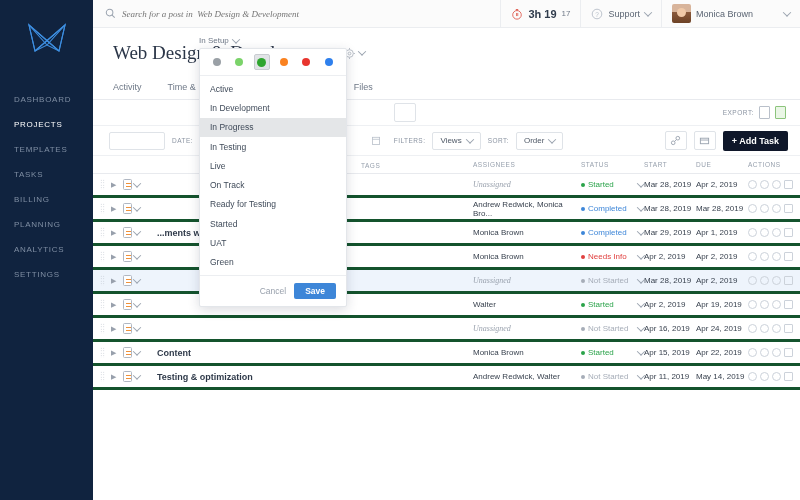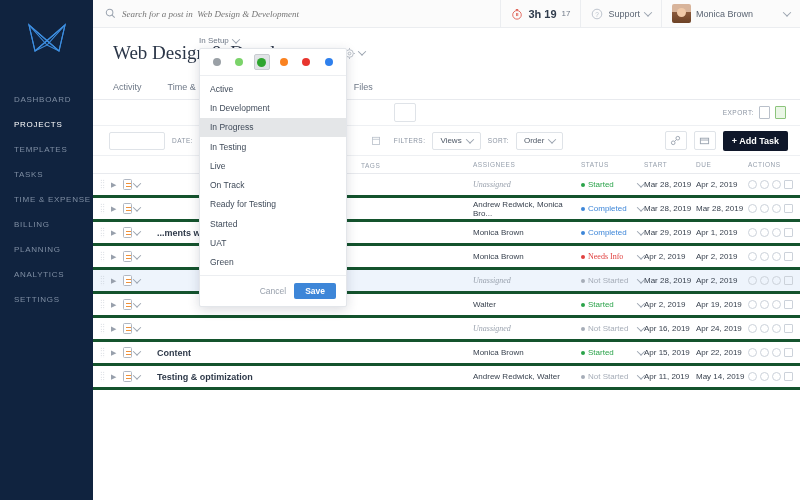--- a/index.html
+++ b/index.html
@@ -194,21 +194,20 @@
           <path d="M4 4 L10 30 L40 4 L34 30 Z"></path>
           <path d="M4 4 L34 30 M40 4 L10 30"></path>
         </g>
       </svg>
     </div>
     <nav class="nav">
       <a class="nav-item">DASHBOARD</a>
       <a class="nav-item active">PROJECTS</a>
       <a class="nav-item">TEMPLATES</a>
       <a class="nav-item">TASKS</a>
-      <a class="nav-item">TIME &amp; EXPENSE</a>
       <a class="nav-item">BILLING</a>
       <a class="nav-item">PLANNING</a>
       <a class="nav-item">ANALYTICS</a>
       <a class="nav-item">SETTINGS</a>
     </nav>
   </aside>
 
   <section class="main">
 
     <div class="topbar">
@@ -428,21 +427,21 @@
             <div class="c-arrow">▶</div>
             <div class="c-ico">
               <span class="clip"></span>
               <i class="chev"></i>
             </div>
             <div class="c-name"></div>
             <div class="c-tags"></div>
             <div class="c-assignee">Monica Brown</div>
             <div class="c-status">
               <i class="dot" style="background: rgb(224, 64, 63);"></i>
-              <span style="color: rgb(224, 64, 63); font-family: Liberation Serif, serif;">Needs Info</span>
+              <span style="color: rgb(224, 64, 63);">Needs Info</span>
               <i class="chev" style="margin-left:auto"></i>
             </div>
             <div class="c-start">Apr 2, 2019</div>
             <div class="c-due">Apr 2, 2019</div>
             <div class="c-actions">
               <i class="act"></i>
               <i class="act"></i>
               <i class="act"></i>
               <i class="act sq"></i>
             </div>

